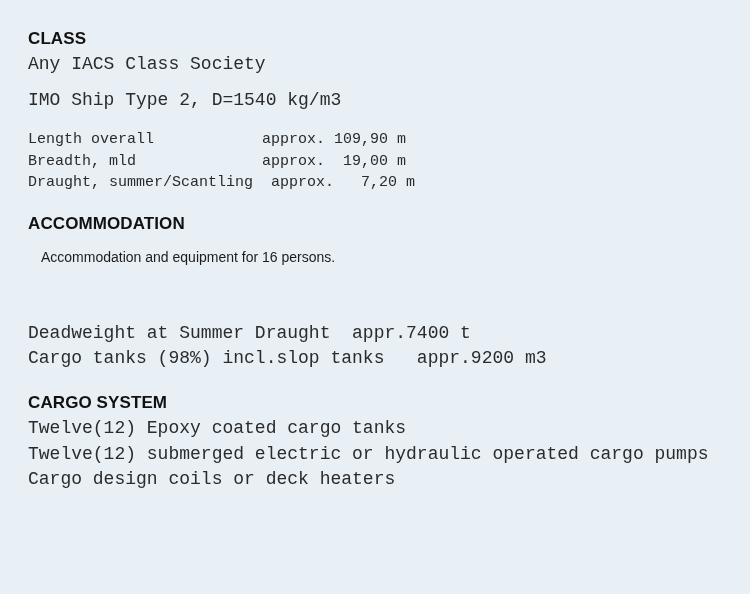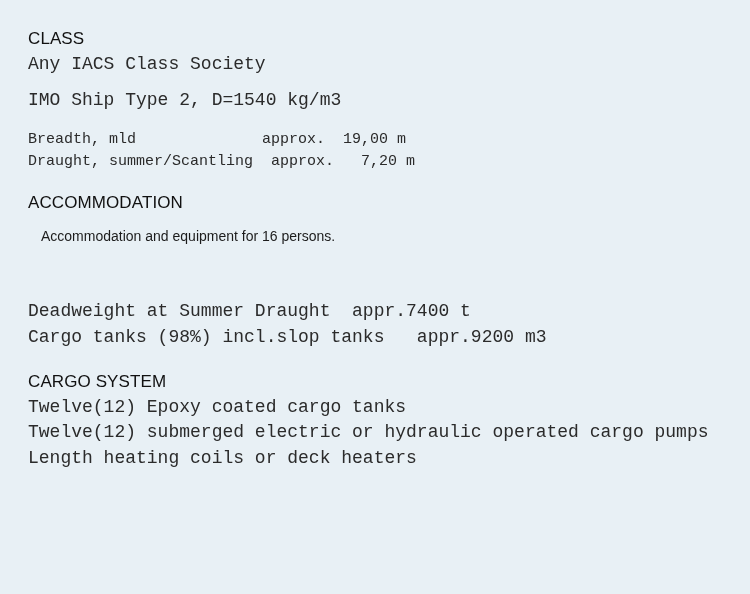--- a/index.html
+++ b/index.html
@@ -20,21 +20,21 @@
     box-sizing: border-box;
     padding: 28px 26px 10px 28px;
     background: #e8f0f5;
   }
   .section {
     margin: 0 0 0 0;
   }
   .heading {
     font-family: "Liberation Sans", sans-serif;
     font-size: 17px;
-    font-weight: normal;
+    font-weight: bold;
     color: #111111;
     letter-spacing: 0.1px;
     margin: 0 0 3px 0;
     line-height: 1.25;
   }
   .mono-line {
     font-family: "Liberation Mono", monospace;
     font-size: 18px;
     color: #2b2b2b;
     line-height: 1.42;
@@ -68,20 +68,21 @@
   <div class="section">
     <div class="heading">CLASS</div>
     <div class="mono-line">Any IACS Class Society</div>
     <div class="gap-sm"></div>
     <div class="mono-line">IMO Ship Type 2, D=1540 kg/m3</div>
   </div>
 
   <div class="gap-md"></div>
 
   <div class="section">
+    <span class="spec-row">Length overall            approx. 109,90 m</span>
     <span class="spec-row">Breadth, mld              approx.  19,00 m</span>
     <span class="spec-row">Draught, summer/Scantling  approx.   7,20 m</span>
   </div>
 
   <div class="gap-lg"></div>
 
   <div class="section">
     <div class="heading">ACCOMMODATION</div>
     <div class="sans-line">Accommodation and equipment for 16 persons.</div>
   </div>
@@ -95,16 +96,16 @@
     <div class="mono-line">Deadweight at Summer Draught  appr.7400 t</div>
     <div class="mono-line">Cargo tanks (98%) incl.slop tanks   appr.9200 m3</div>
   </div>
 
   <div class="gap-lg"></div>
 
   <div class="section">
     <div class="heading">CARGO SYSTEM</div>
     <div class="mono-line">Twelve(12) Epoxy coated cargo tanks</div>
     <div class="mono-line">Twelve(12) submerged electric or hydraulic operated cargo pumps</div>
-    <div class="mono-line">Length heating coils or deck heaters</div>
+    <div class="mono-line">Cargo design coils or deck heaters</div>
   </div>
 
 </div>
 
 </body></html>

